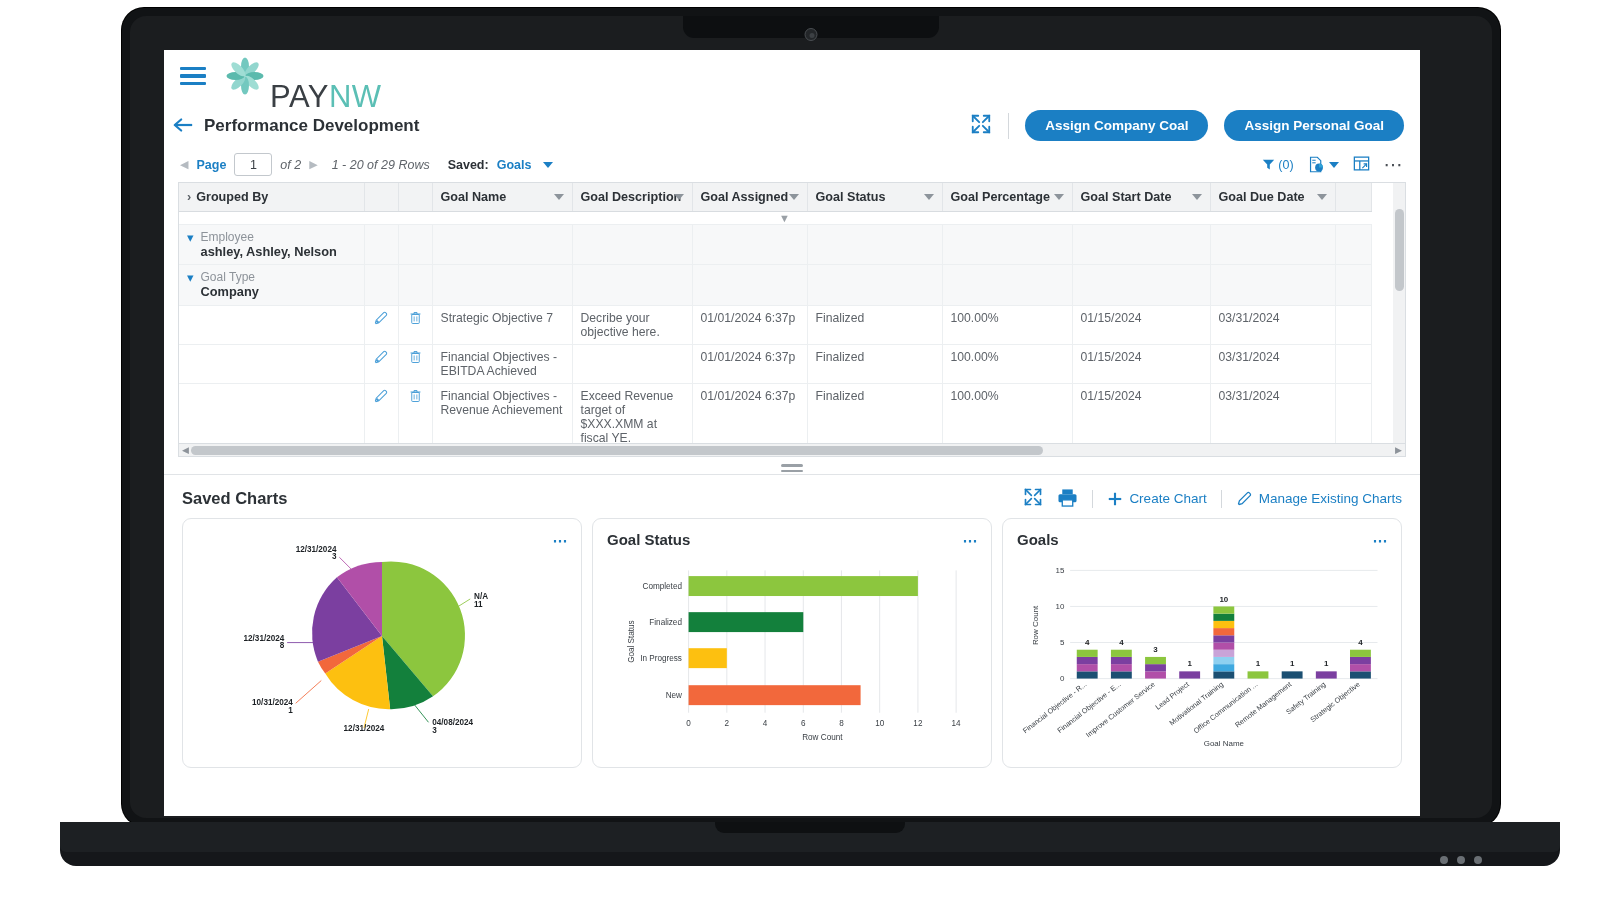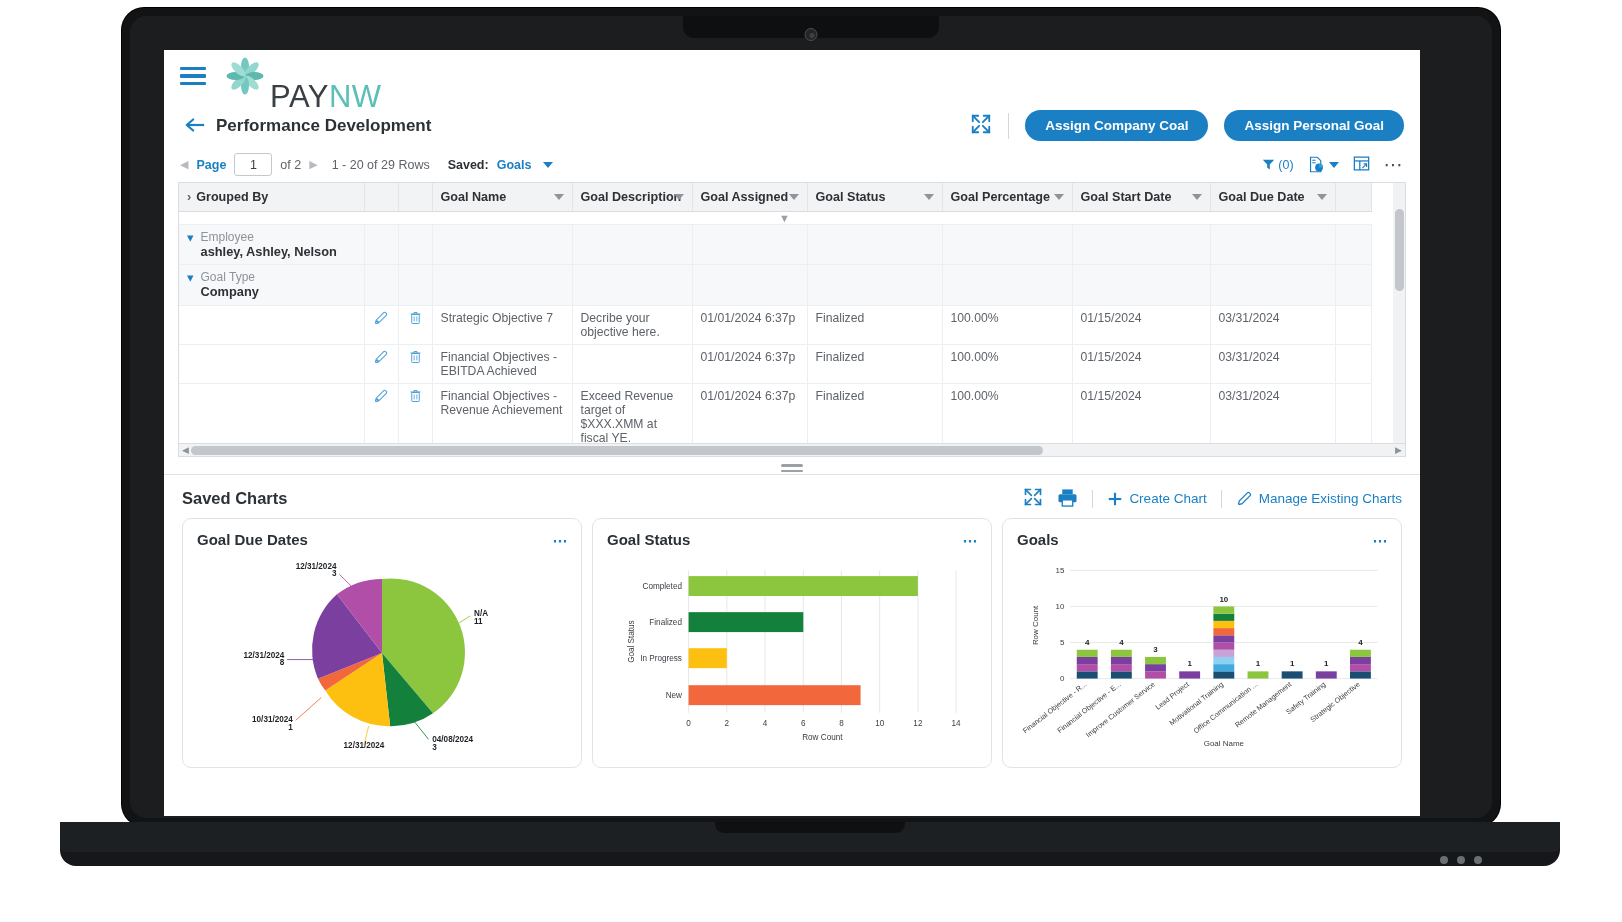--- a/index.html
+++ b/index.html
@@ -82,21 +82,21 @@
     border-radius:50%; background:#e01f26;
   }
   .avatar{
     width:30px;height:30px;border-radius:50%;background:#1b7fc4;color:#fff;
     display:flex;align-items:center;justify-content:center;font-size:12px;font-weight:700;
     cursor:pointer;
   }
 
   
   .breadcrumb{ padding:2px 16px 0 16px; font-size:12.5px; color:#7a7f85; }
-  .page-title-row{ display:flex; align-items:center; padding:8px 16px 4px 20px; }
+  .page-title-row{ display:flex; align-items:center; padding:8px 16px 4px 8px; }
   .back-arrow{ color:#1b7fc4; font-size:22px; line-height:1; cursor:pointer; margin-right:10px; }
   .page-title{ font-size:17px; font-weight:700; color:#2c3136; }
   .title-actions{ margin-left:auto; display:flex; align-items:center; gap:16px; }
   .vdiv{ width:1px; height:26px; background:#d4d8dc; }
   .pill-btn{
     background:#1b7fc4; color:#fff; border:0; border-radius:18px;
     height:31px; padding:0 20px; font-size:13.5px; font-weight:700; cursor:pointer;
     font-family:"Liberation Sans", sans-serif;
   }
   .expand-ico{ color:#1b7fc4; cursor:pointer; }
@@ -104,21 +104,21 @@
   
   .grid-toolbar{
     display:flex; align-items:center; padding:8px 16px 6px 16px; gap:8px; font-size:12.5px;
   }
   .tb-arrow{ color:#b5bbc1; font-size:11px; cursor:pointer; }
   .tb-label{ color:#1b7fc4; font-weight:700; }
   .page-input{
     width:38px; height:23px; border:1px solid #c3c8cd; border-radius:3px;
     text-align:center; font-size:12.5px; color:#3b4046; font-family:"Liberation Sans",sans-serif;
   }
-  .tb-muted{ color:#5e6369; }
+  .tb-muted{ color:#5e6369;font-style:italic; }
   .tb-saved{ color:#2c3136; font-weight:700; margin-left:10px; }
   .tb-saved-val{ color:#1b7fc4; font-weight:700; cursor:pointer; }
   .caret{ width:0;height:0;border-left:5px solid transparent;border-right:5px solid transparent;border-top:6px solid #1b7fc4; display:inline-block; margin-left:4px; cursor:pointer;}
   .toolbar-right{ margin-left:auto; display:flex; align-items:center; gap:14px; color:#1b7fc4; font-size:12.5px; }
 
   
   .grid-wrap{
     margin:0 14px; border:1px solid #dadee2; background:#fff;
     height:262px; position:relative; overflow:hidden;
   }
@@ -503,21 +503,20 @@
                 <path d="M3 16.2l1-3.4L13.4 3.4a1.6 1.6 0 0 1 2.3 0l.9.9a1.6 1.6 0 0 1 0 2.3L7.2 16 3.8 17z" fill="none" stroke="#1b7fc4" stroke-width="1.5"></path>
               </svg>
               <span>Manage Existing Charts</span>
             </span>
           </div>
         </div>
 
         <div class="charts-row">
 
           <div class="chart-card">
-            <div class="card-title">Goal Due Dates</div>
             <div class="dots">⋯</div>
             <div class="chart-body">
               <svg width="100%" height="208" viewBox="0 0 390 208" preserveAspectRatio="xMidYMid meet">
 
                 <g>
 
                   <path d="M195 105 L195 27 A78 78 0 0 1 248.8 168.6 Z" fill="#8cc63e"></path>
 
                   <path d="M195 105 L248.8 168.6 A78 78 0 0 1 203.6 182.2 Z" fill="#13803c"></path>
 

